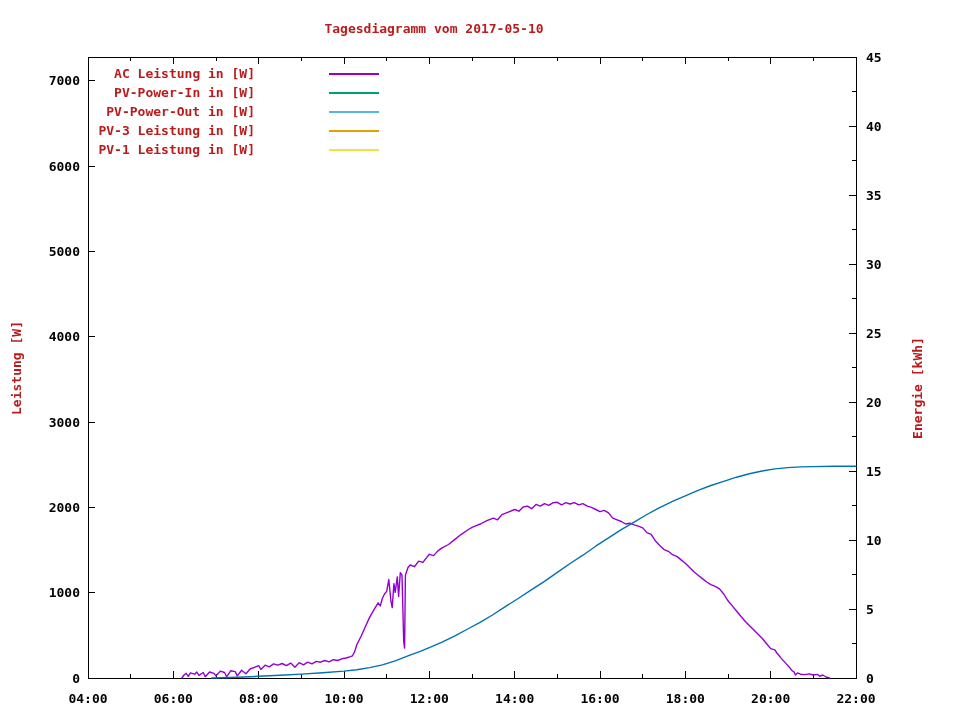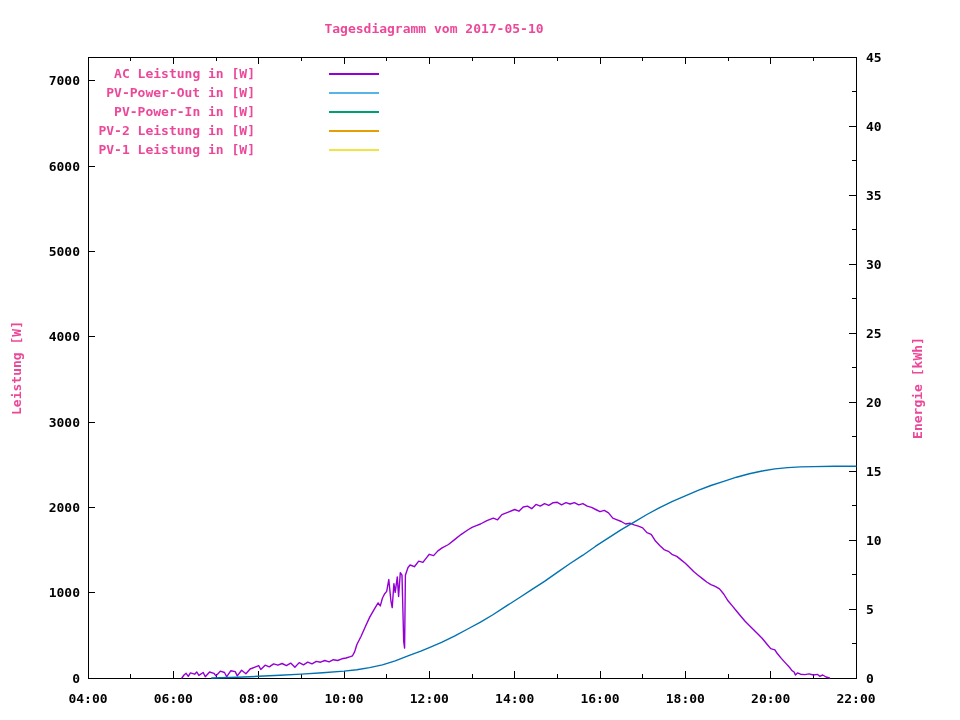--- a/index.html
+++ b/index.html
@@ -1,17 +1,17 @@
 <!DOCTYPE html>
 <html><head>
 <meta charset="utf-8">
 <style>
   html,body{margin:0;padding:0;background:#ffffff;}
   .screen{position:relative;width:960px;height:720px;background:#ffffff;overflow:hidden;
-          font-family:"DejaVu Sans Mono",monospace;font-weight:bold;color:#ec4899;}
+          font-family:"DejaVu Sans Mono",monospace;font-weight:bold;color:#b91c1c;}
   .title{position:absolute;left:434px;top:21px;transform:translateX(-50%);
          font-size:13px;white-space:nowrap;}
   .ylabel-left{position:absolute;left:16px;top:368px;transform:translate(-50%,-50%) rotate(-90deg);
          font-size:13px;white-space:nowrap;}
   .ylabel-right{position:absolute;left:917px;top:388px;transform:translate(-50%,-50%) rotate(-90deg);
          font-size:13px;white-space:nowrap;}
   svg.plot{position:absolute;left:0;top:0;}
   .legend{position:absolute;left:95px;top:64px;}
   .legend-row{display:flex;align-items:center;height:19px;gap:16px;}
   .legend-label{display:inline-block;width:160px;text-align:right;font-size:13px;white-space:nowrap;}
@@ -121,29 +121,29 @@
       <line x1="856" y1="91.5" x2="852" y2="91.5" stroke="#000" stroke-width="1" shape-rendering="crispEdges"></line>
       <polyline points="181.9,678.0 184.0,675.0 186.1,673.3 188.3,676.3 190.4,672.9 194.7,674.2 196.8,672.0 198.9,675.4 203.2,672.5 205.3,676.7 209.6,672.0 213.9,673.3 216.0,675.9 220.3,671.2 224.5,672.5 226.7,676.7 230.9,670.7 235.2,671.6 237.3,675.9 241.6,670.3 245.9,673.7 250.1,669.0 254.4,667.3 258.7,665.6 260.8,669.5 265.1,665.2 269.3,666.9 273.6,663.9 277.9,665.2 282.1,663.5 286.4,665.6 290.7,663.1 294.9,667.3 299.2,662.6 303.5,664.8 307.7,662.2 312.0,663.9 316.3,661.4 320.5,662.2 324.8,660.5 329.1,661.8 333.3,659.7 337.6,660.5 341.9,658.8 346.1,658.0 350.4,656.7 352.5,655.8 354.7,651.6 356.8,644.7 361.1,636.2 365.3,626.8 369.6,617.4 373.9,609.8 376.0,606.3 378.1,602.9 380.3,605.9 382.4,598.2 384.5,594.0 386.7,591.4 388.8,579.5 390.9,600.8 392.2,607.6 393.9,583.7 395.2,592.3 397.3,576.9 398.6,596.5 400.3,572.7 402.0,575.2 403.7,641.3 404.6,648.1 405.4,575.2 408.0,567.5 410.1,565.0 414.4,566.7 418.7,561.1 422.9,562.4 427.2,556.9 429.3,554.3 433.6,555.6 437.9,550.9 442.1,547.9 448.5,544.5 454.9,539.4 461.3,534.3 467.7,530.0 472.0,527.4 476.3,525.7 480.5,524.0 486.9,520.6 493.3,518.1 497.6,519.8 501.9,514.6 508.3,512.1 514.7,509.5 518.9,511.2 523.2,507.0 527.5,506.1 531.7,508.7 536.0,504.4 540.3,506.1 544.5,503.6 548.8,505.3 553.1,502.7 557.3,502.3 561.6,504.8 565.9,502.7 570.1,504.0 574.4,502.7 578.7,504.8 582.9,503.6 587.2,506.1 591.5,507.4 595.7,509.5 600.0,511.7 604.3,510.4 608.5,512.9 612.8,518.1 617.1,519.8 621.3,521.5 625.6,524.0 629.9,523.2 634.1,524.9 638.4,526.2 642.7,527.9 646.9,532.6 651.2,534.3 655.5,541.1 659.7,545.4 664.0,549.6 668.3,551.3 672.5,554.7 676.8,556.4 681.1,559.9 685.3,563.3 689.6,567.5 693.9,571.8 698.1,575.2 702.4,578.6 706.7,582.0 710.9,584.6 715.2,586.3 719.5,588.9 723.7,594.0 728.0,600.8 732.3,605.9 736.5,611.0 740.8,616.2 745.1,621.3 749.3,625.5 753.6,629.8 757.9,634.1 762.1,638.3 766.4,643.5 770.7,648.6 774.9,649.9 777.1,653.3 781.3,658.4 785.6,663.1 789.9,667.8 792.0,670.7 794.1,672.0 795.4,675.0 797.5,672.9 800.5,674.2 804.8,674.6 809.1,673.9 813.3,675.0 817.6,674.4 819.7,676.3 822.7,675.0 826.1,677.0 829.5,678.0" fill="none" stroke="#9400d3" stroke-width="1.4" stroke-linejoin="round" stroke-linecap="round"></polyline>
       <polyline points="211.7,678.0 237.3,677.3 258.7,676.3 280.0,675.2 301.3,674.1 322.7,672.8 344.0,671.1 356.8,669.7 369.6,667.6 382.4,664.9 395.2,660.8 408.0,655.9 420.8,651.1 429.3,647.6 442.1,642.1 454.9,635.9 467.7,629.0 480.5,622.1 493.3,614.5 506.1,606.2 518.9,598.0 531.7,589.7 544.5,581.4 557.3,572.4 570.1,563.5 582.9,555.2 595.7,546.2 608.5,537.9 621.3,529.6 634.1,522.1 646.9,514.5 659.7,507.6 672.5,501.4 685.3,495.8 698.1,490.3 710.9,485.5 723.7,481.4 736.5,477.2 749.3,473.8 762.1,471.0 774.9,468.9 787.7,467.6 800.5,466.9 813.3,466.6 834.7,466.3 856.0,466.2" fill="none" stroke="#0072b2" stroke-width="1.4" stroke-linejoin="round" stroke-linecap="round"></polyline>
     </svg>
   <div class="legend" id="legend">
       <div class="legend-row">
         <span class="legend-label">AC Leistung in [W]</span>
         <span class="legend-line" style="background: rgb(148, 0, 211);"></span>
       </div>
       <div class="legend-row">
+        <span class="legend-label">PV-Power-In in [W]</span>
+        <span class="legend-line" style="background: rgb(0, 158, 115);"></span>
+      </div>
+      <div class="legend-row">
         <span class="legend-label">PV-Power-Out in [W]</span>
         <span class="legend-line" style="background: rgb(86, 180, 233);"></span>
       </div>
       <div class="legend-row">
-        <span class="legend-label">PV-Power-In in [W]</span>
-        <span class="legend-line" style="background: rgb(0, 158, 115);"></span>
-      </div>
-      <div class="legend-row">
-        <span class="legend-label">PV-2 Leistung in [W]</span>
+        <span class="legend-label">PV-3 Leistung in [W]</span>
         <span class="legend-line" style="background: rgb(230, 159, 0);"></span>
       </div>
       <div class="legend-row">
         <span class="legend-label">PV-1 Leistung in [W]</span>
         <span class="legend-line" style="background: rgb(240, 228, 66);"></span>
       </div>
     </div>
 </div>
 
 </body></html>

